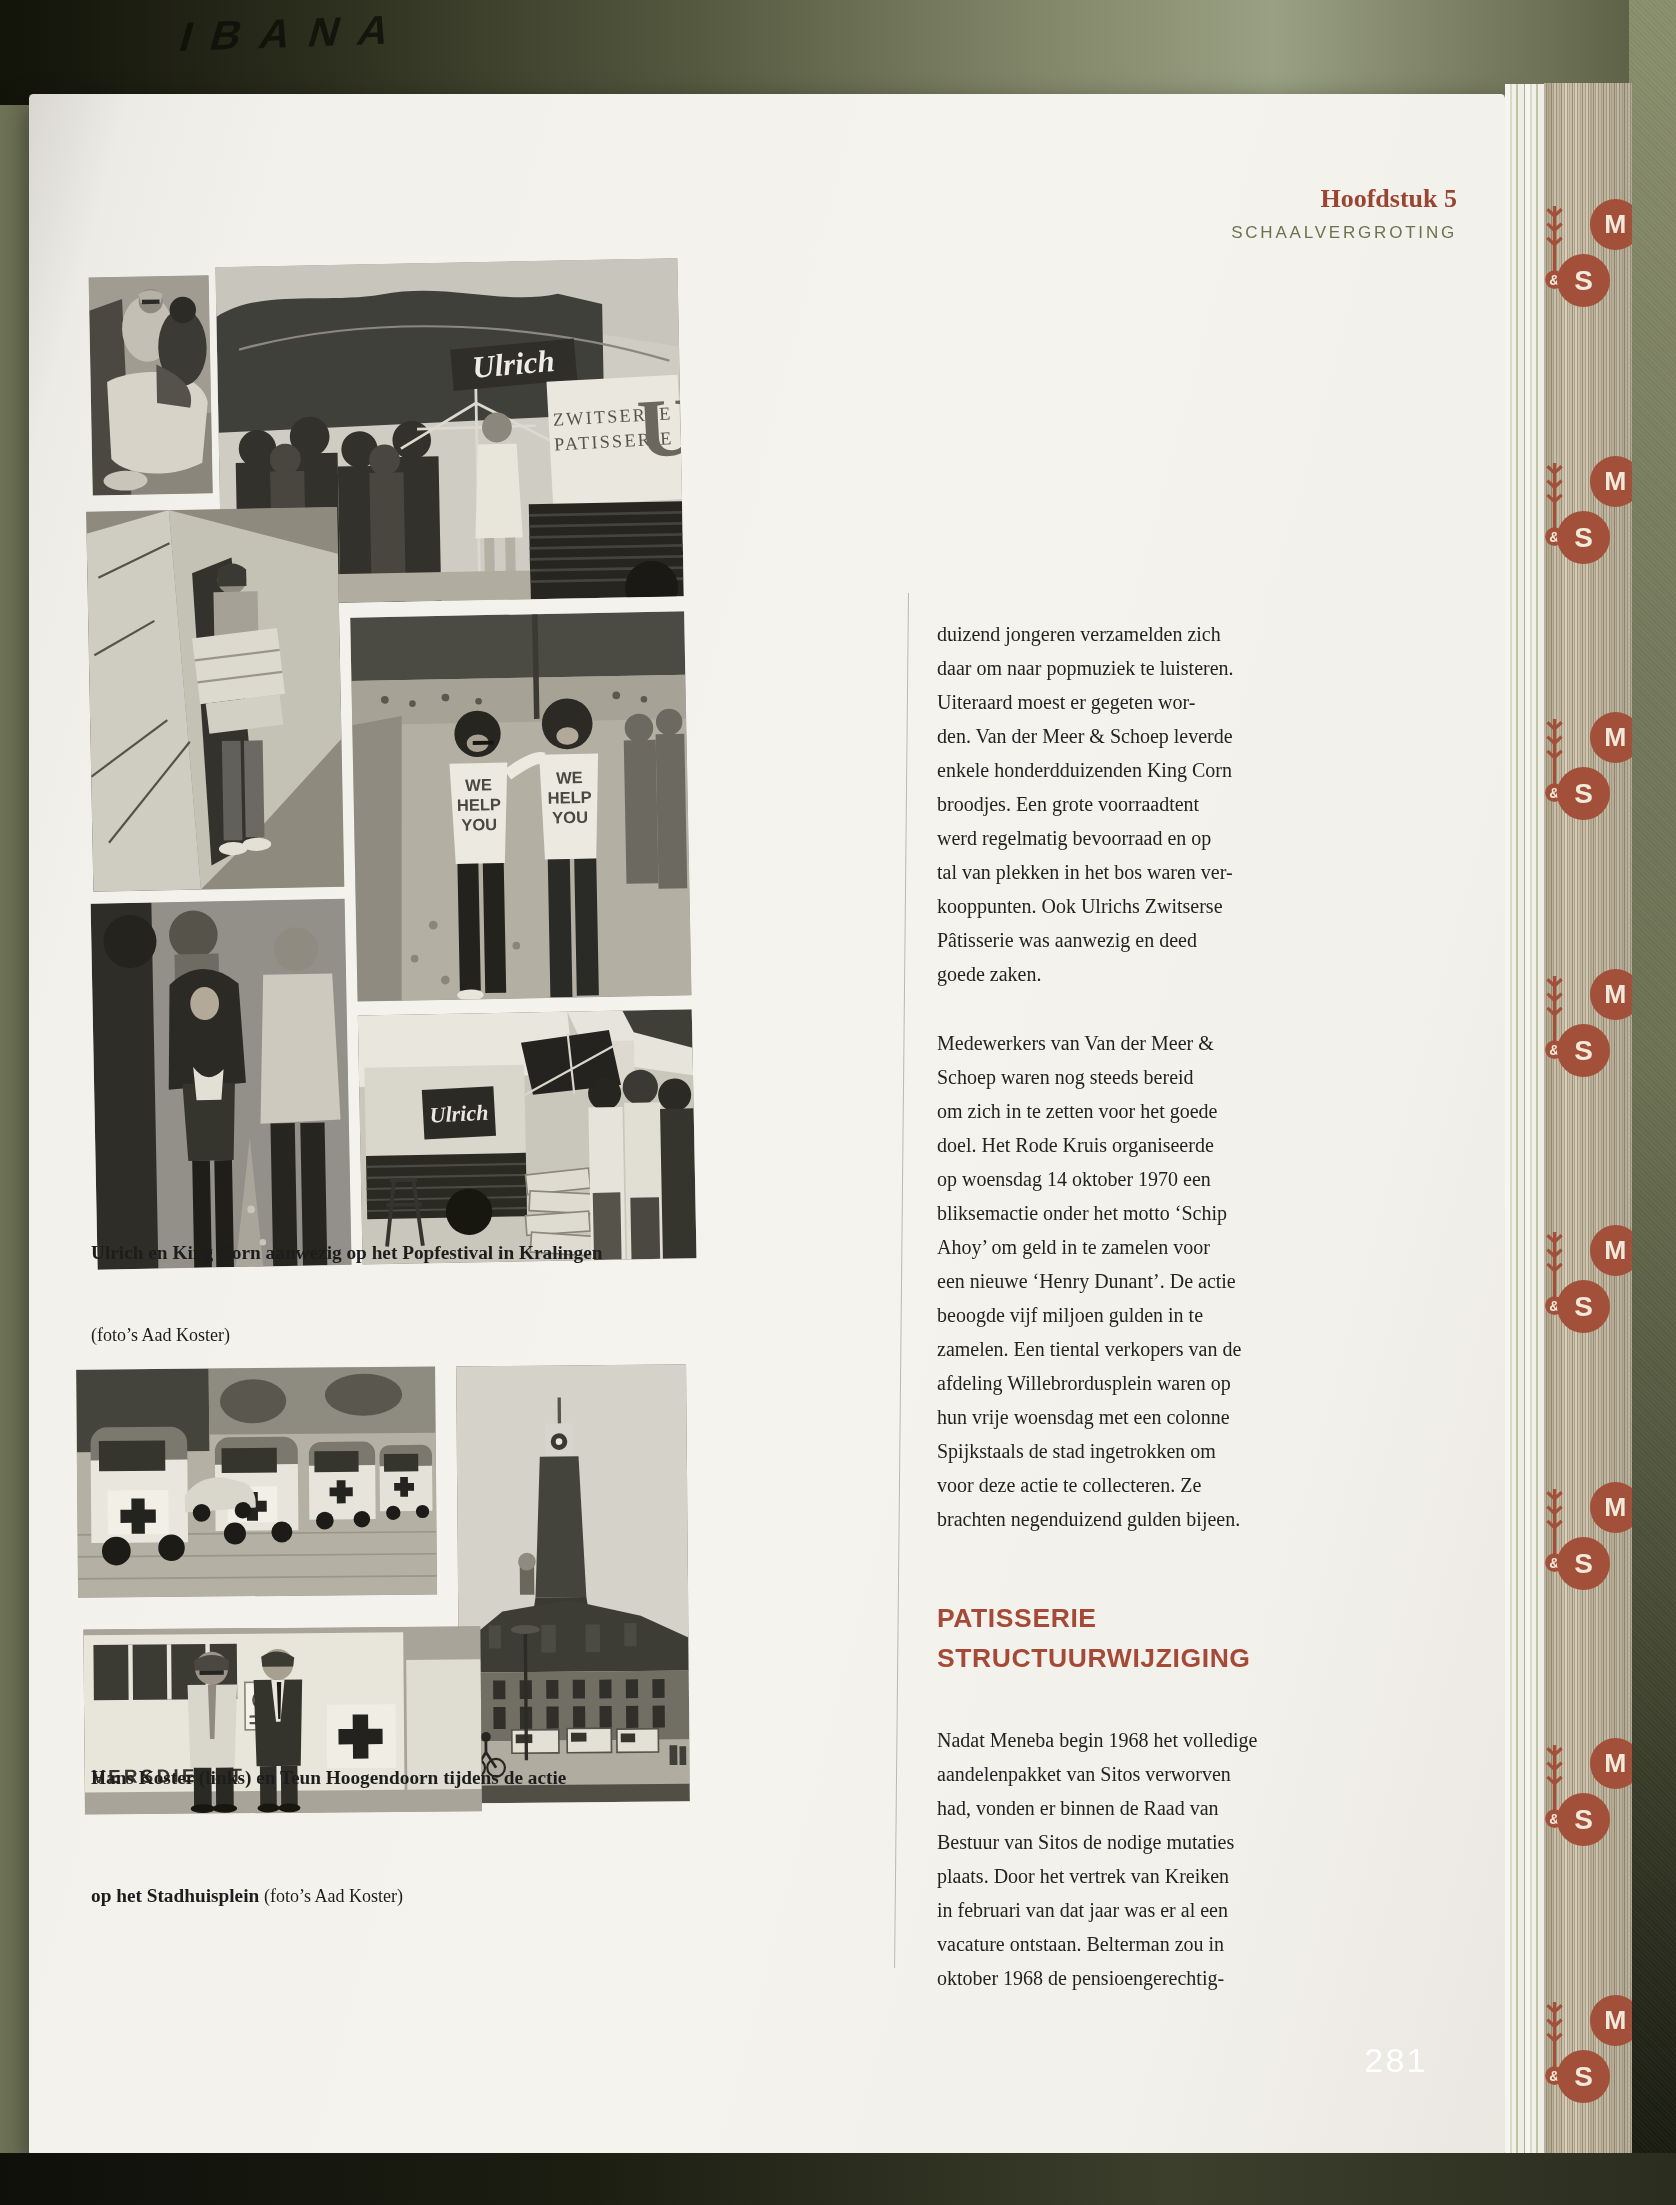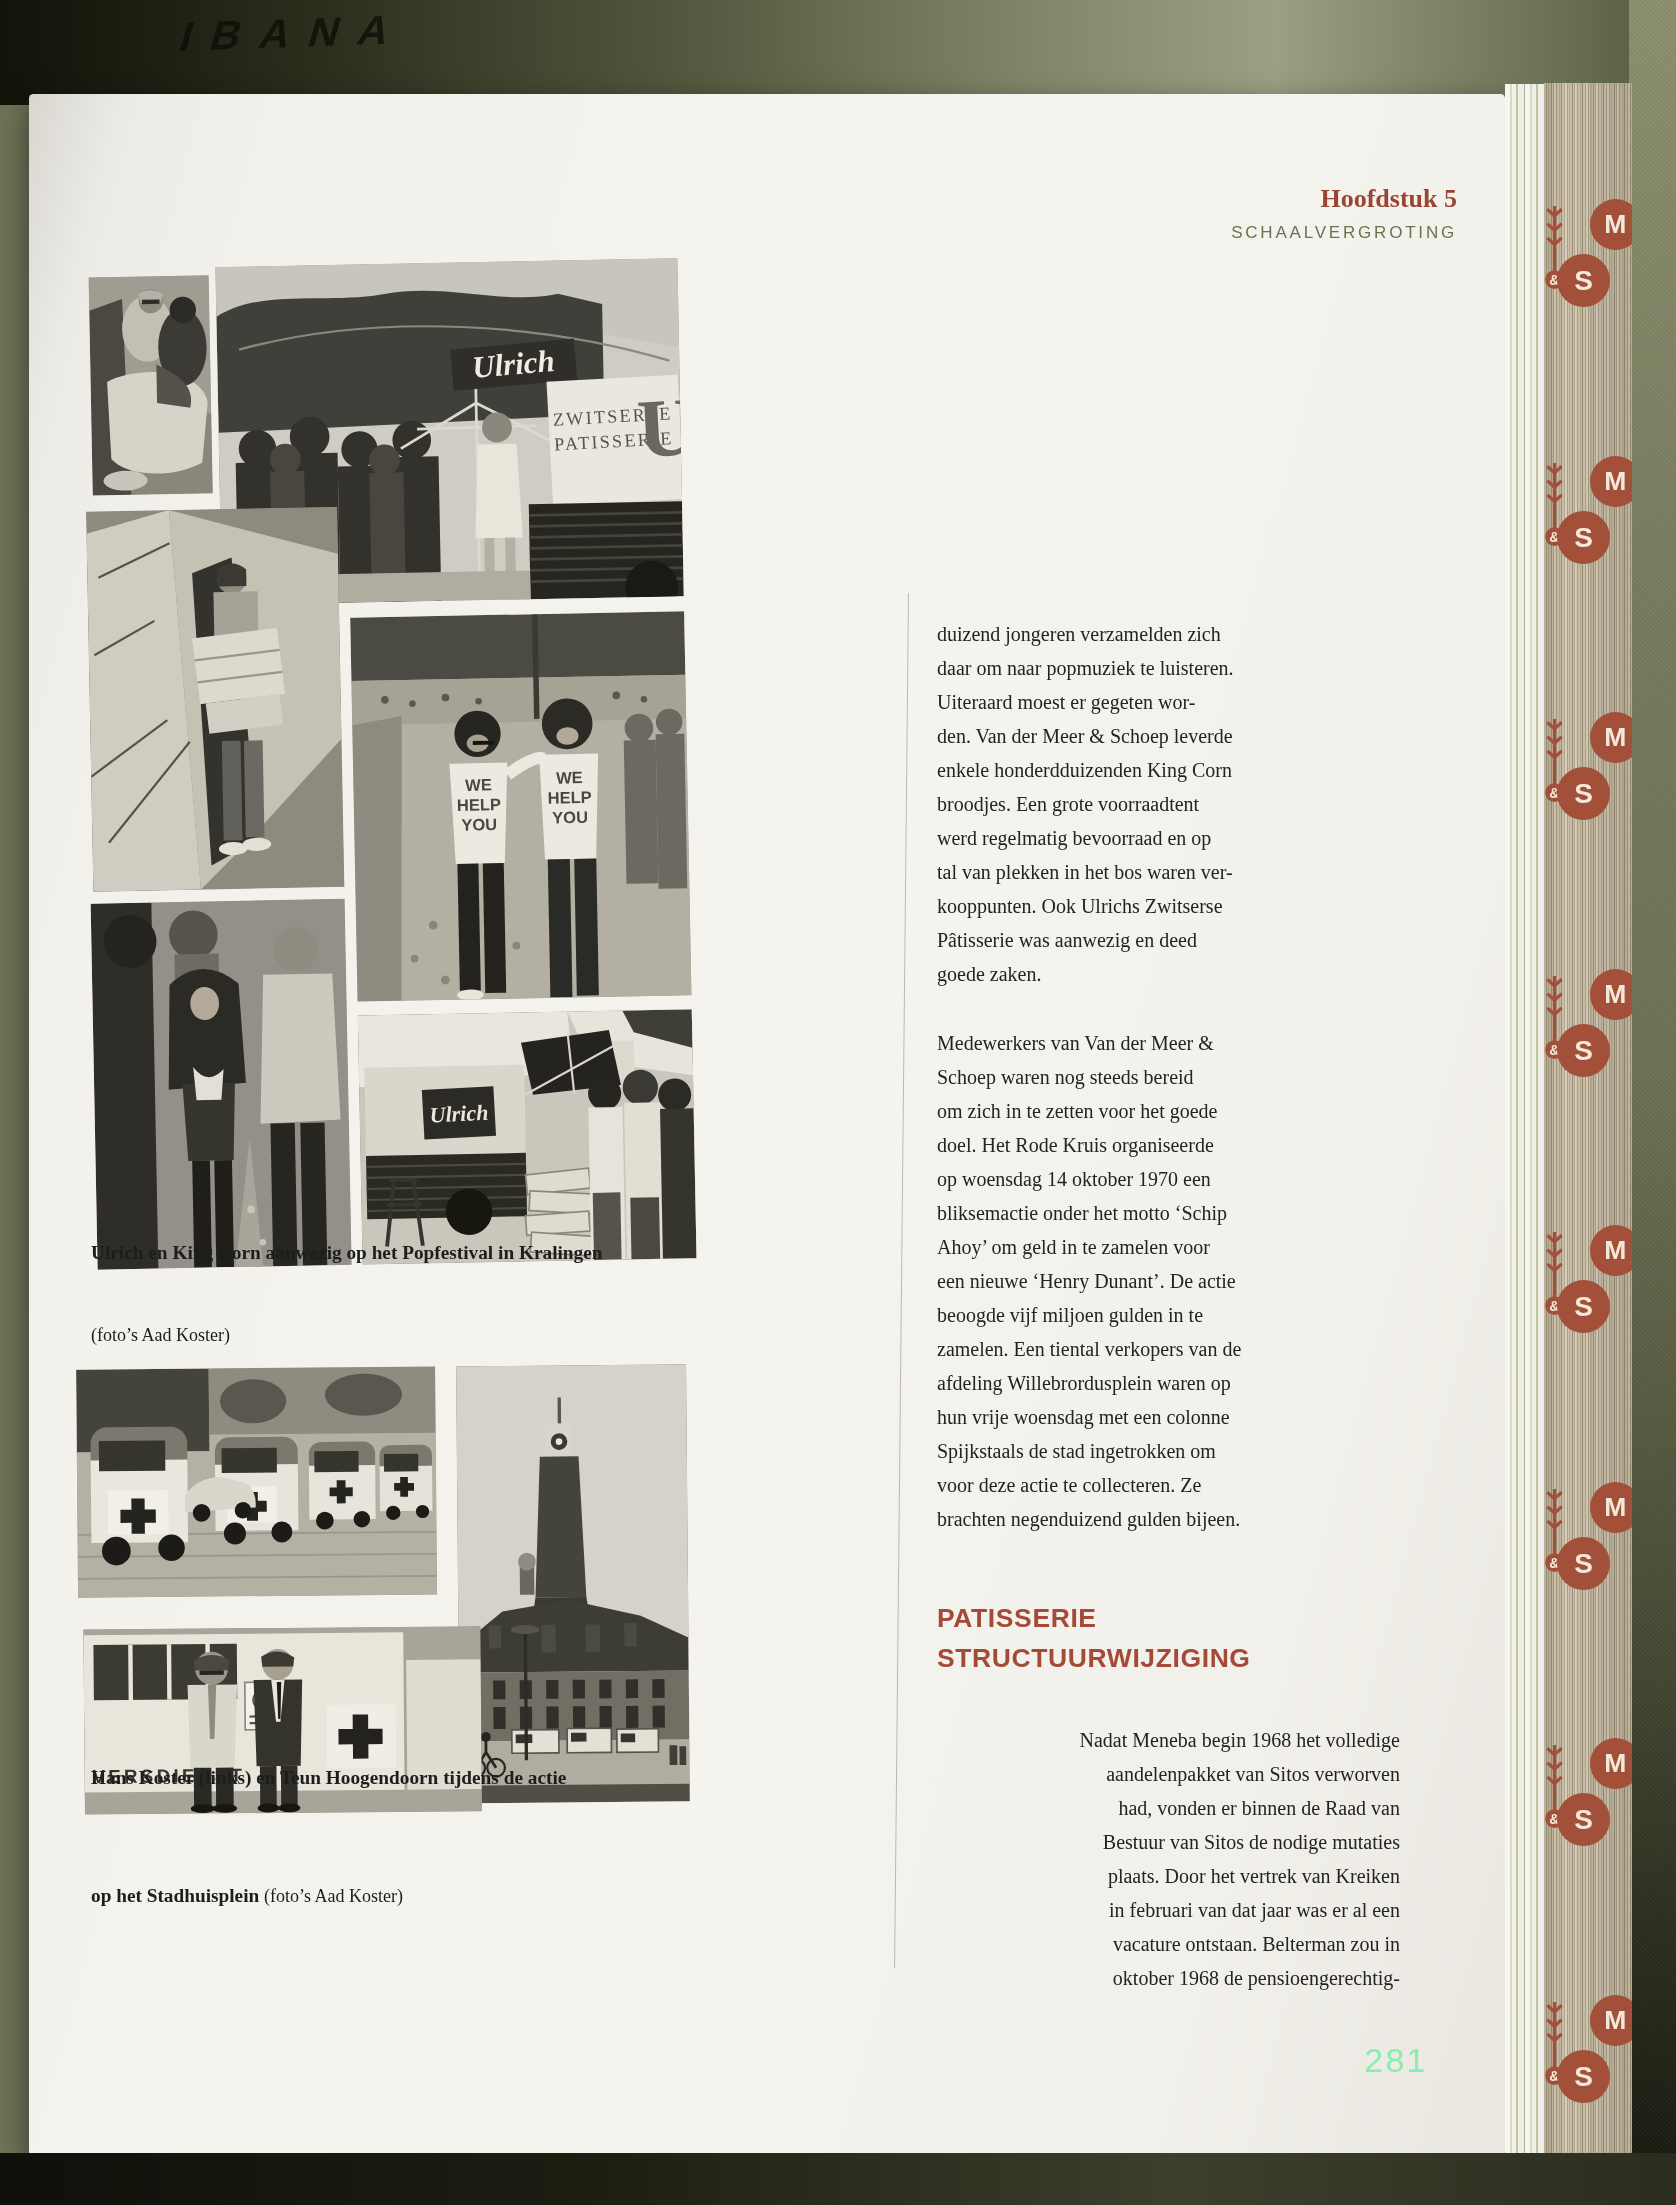--- a/index.html
+++ b/index.html
@@ -37,28 +37,28 @@
   
   .chapter{position:absolute;left:1131px;top:184px;width:326px;text-align:right;
     font-size:26px;font-weight:bold;color:#9a4433;}
   .section{position:absolute;left:1131px;top:223px;width:326px;text-align:right;
     font-family:"Liberation Sans",sans-serif;font-size:17px;letter-spacing:2.8px;color:#6d724e;}
   
   .bodycol{position:absolute;left:937px;width:463px;font-size:20px;line-height:34px;
     color:#232323;white-space:pre-line;}
   .p1{top:617px;}
   .p2{top:1026px;}
-  .p3{top:1723px;text-align:right;}
+  .p3{top:1723px;}
   .red-heading{position:absolute;left:937px;top:1598px;width:463px;
     font-family:"Liberation Sans",sans-serif;font-weight:bold;font-size:26.5px;line-height:40px;
     letter-spacing:0.6px;color:#a54a37;white-space:pre-line;}
   .crease{position:absolute;left:908px;top:593px;width:1.1px;height:1375px;
     background:rgba(118,115,106,.45);transform:rotate(0.58deg);transform-origin:top center;}
   .pagenum{position:absolute;left:1313px;top:2041px;width:166px;text-align:center;
-    font-family:"Liberation Sans",sans-serif;font-weight:300;font-size:34px;letter-spacing:2.2px;color:#86efac;}
+    font-family:"Liberation Sans",sans-serif;font-weight:300;font-size:34px;letter-spacing:2.2px;color:#ffffff;}
   
   .cap{position:absolute;left:91px;color:#1d1d1d;font-size:19.3px;}
   .cap b{font-weight:bold;}
   .cap .normal{font-weight:normal;font-size:18px;}
   
   .collage{position:absolute;}
   .collage-top{left:77px;top:254px;width:618px;height:1021px;transform:rotate(-1.1deg);}
   .collage-bottom{left:72px;top:1358px;width:623px;height:458px;transform:rotate(-0.5deg);}
   .photo{position:absolute;overflow:hidden;background:#9b978c;}
   .photo svg{display:block;width:100%;height:100%;}

